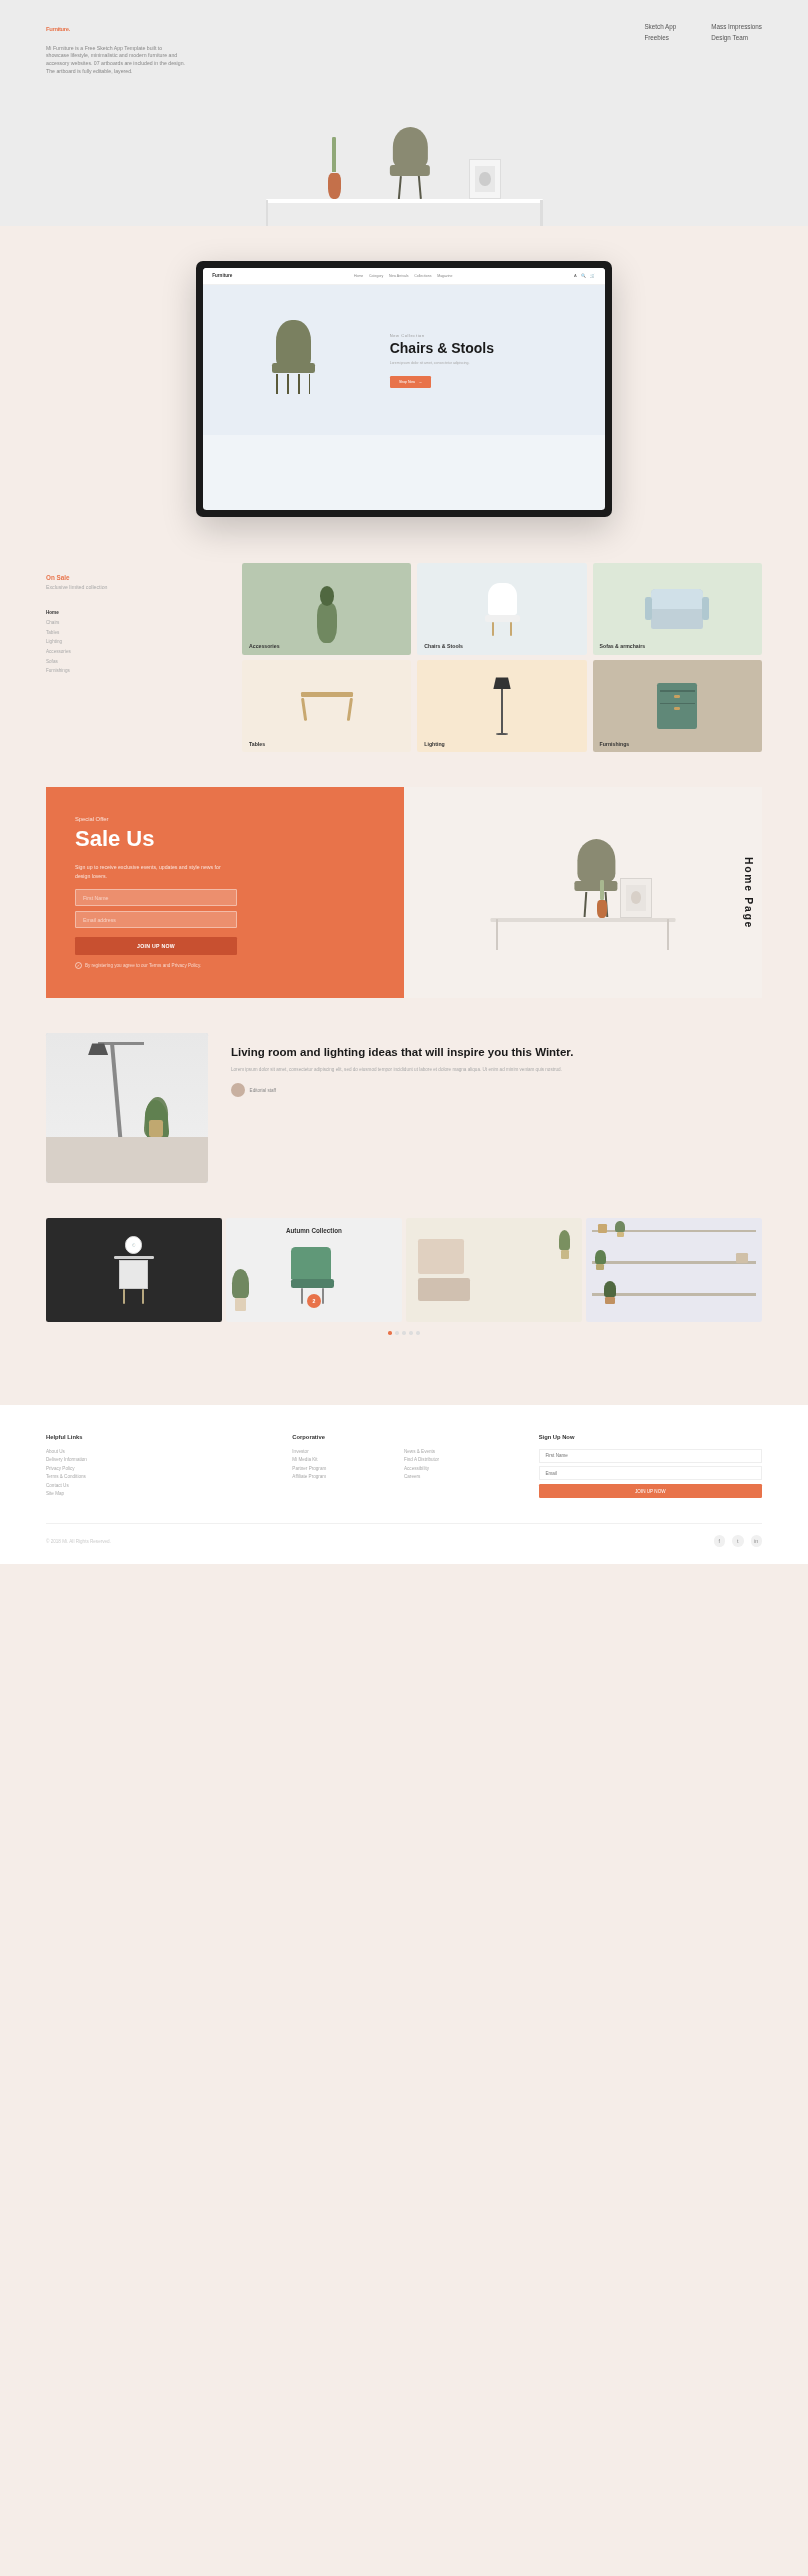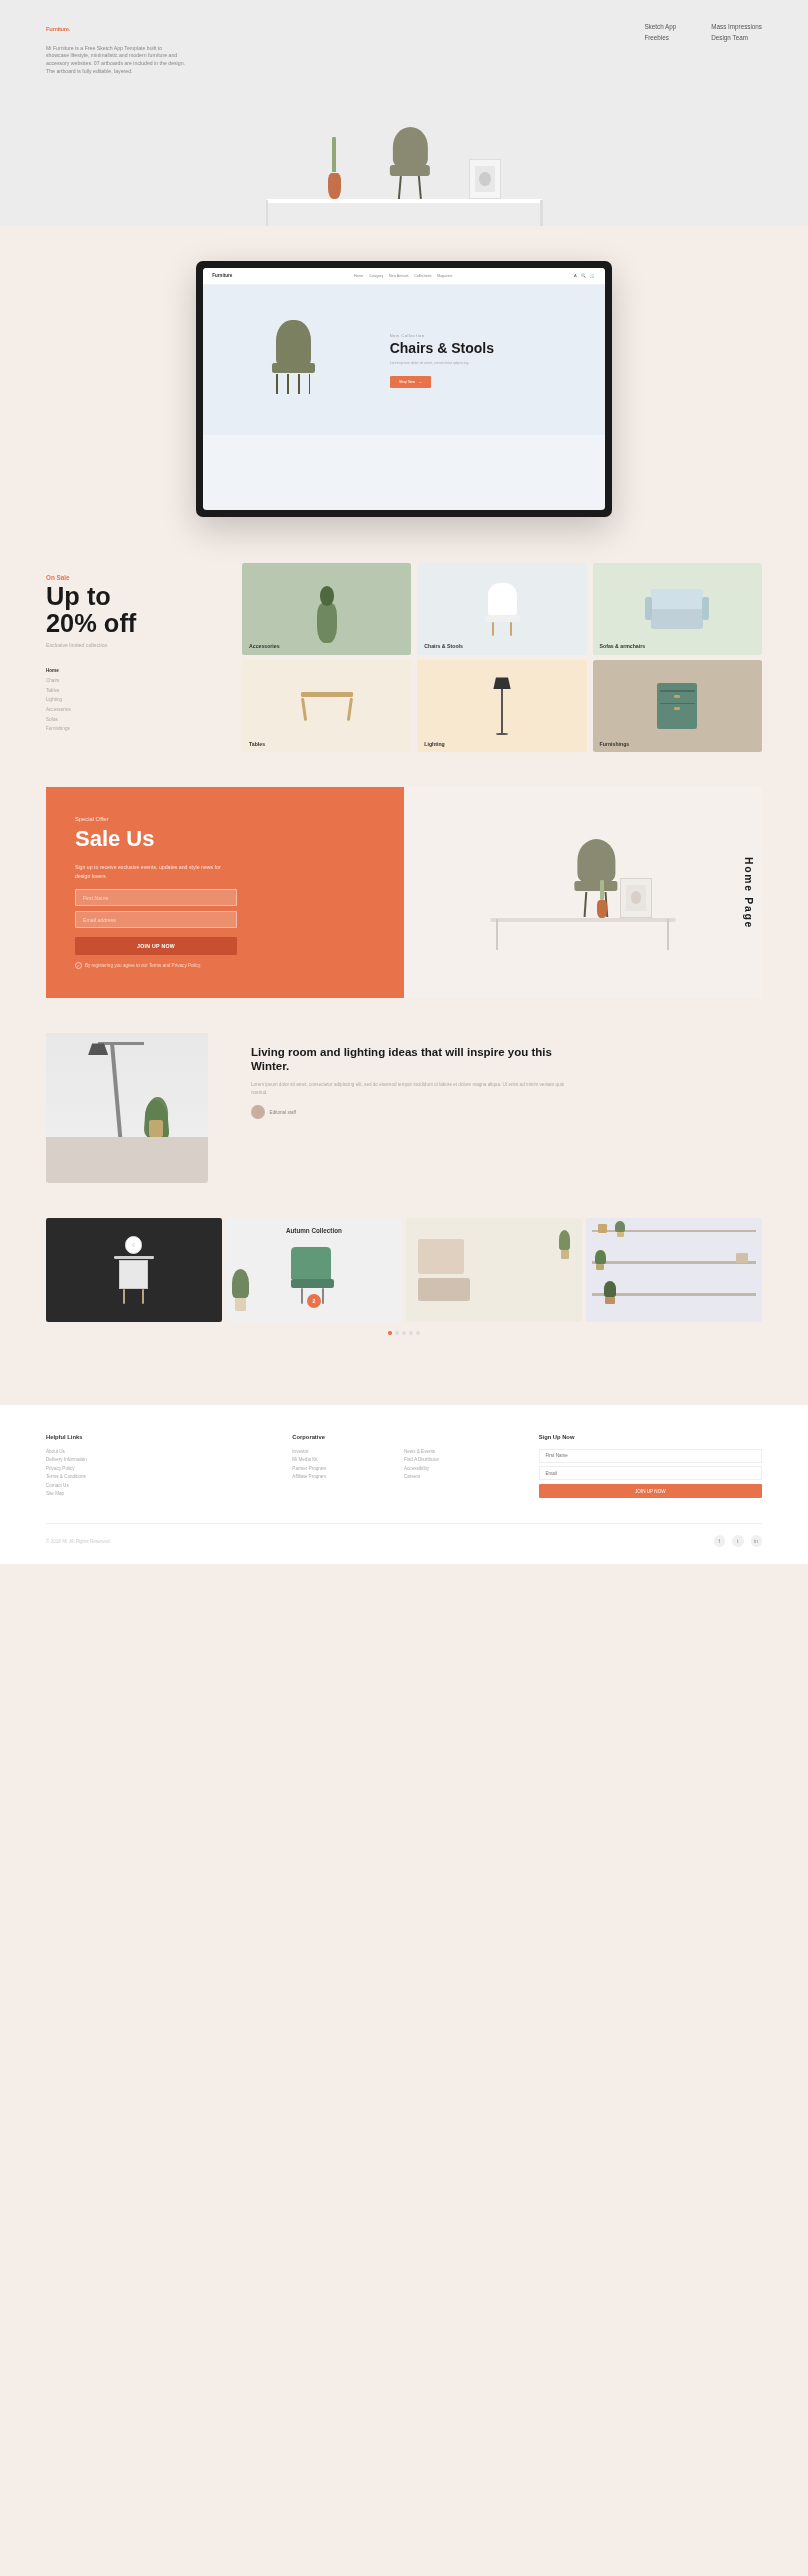--- a/index.html
+++ b/index.html
@@ -662,21 +662,20 @@
     .news-floor {
       position: absolute;
       bottom: 0;
       width: 100%;
       height: 46px;
       background: #d8d0c8;
       border-radius: 0 0 2.3px 2.3px;
     }
     .news-right {
       padding-top: 11.5px;
-      margin-left: 20px;
     }
     .news-right-title {
       font-size: 11.5px;
       font-weight: 700;
       color: #1a1a1a;
       line-height: 1.3;
       margin-bottom: 7px;
     }
     .news-right-text {
       font-size: 4.6px;
@@ -963,24 +962,20 @@
           </div>
         </div>
       </div>
     </div>
   </div>
 
   <div class="sale-section">
     <div>
       <div class="sale-text">
         <div class="sale-tag">On Sale</div>
-        <div class="sale-headline">
-          <div>Up to</div>
-          <div>20% off</div>
-        </div>
         <div class="sale-desc">Exclusive limited collection</div>
       </div>
       <div class="sale-sidebar">
         <div class="sale-sidebar-item active">Home</div>
         <div class="sale-sidebar-item">Chairs</div>
         <div class="sale-sidebar-item">Tables</div>
         <div class="sale-sidebar-item">Lighting</div>
         <div class="sale-sidebar-item">Accessories</div>
         <div class="sale-sidebar-item">Sofas</div>
         <div class="sale-sidebar-item">Furnishings</div>

